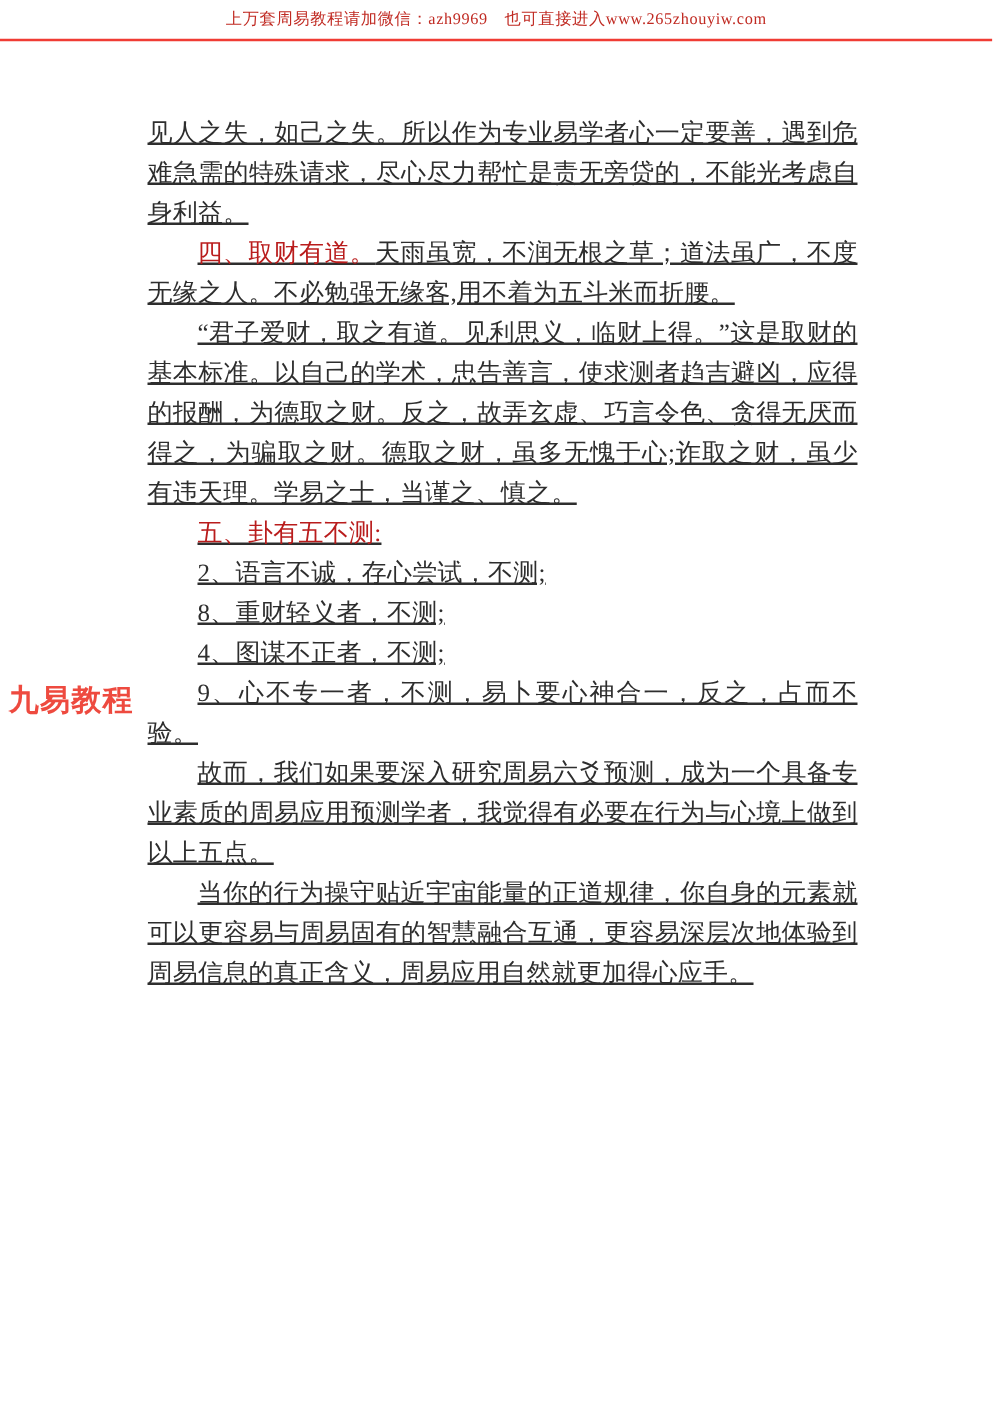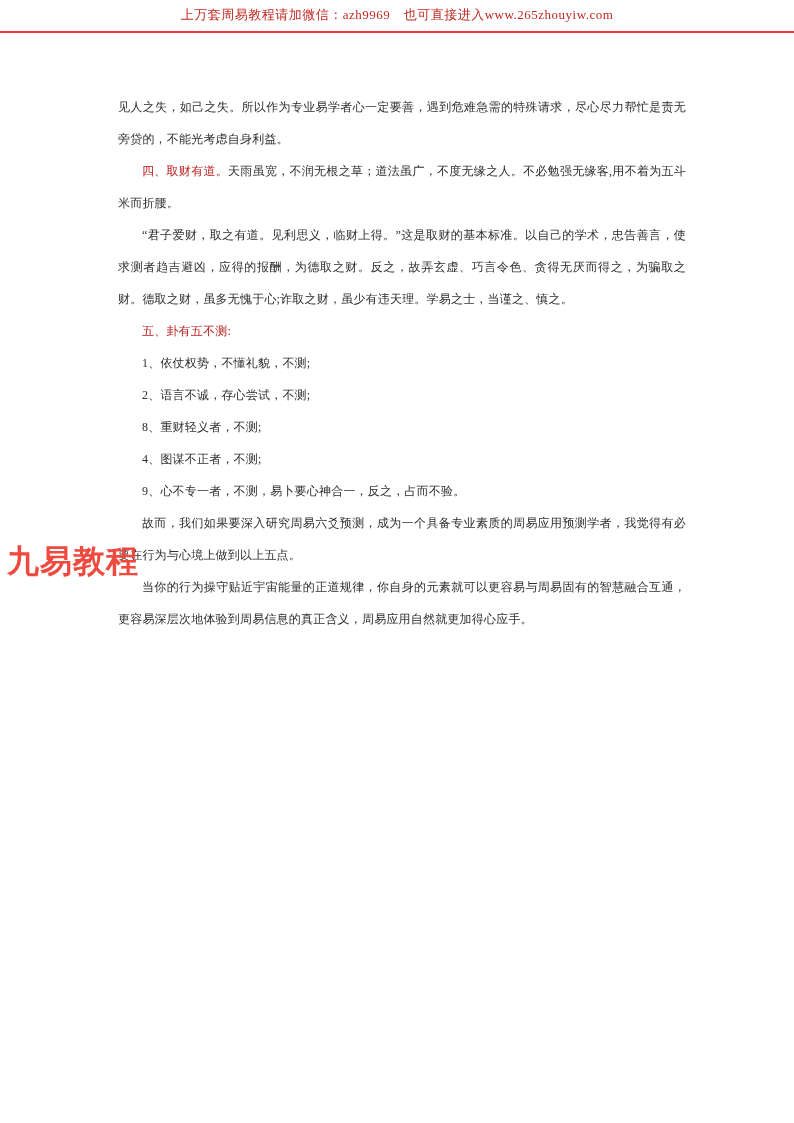--- a/index.html
+++ b/index.html
@@ -38,41 +38,42 @@
     position: absolute;
     top: 0;
     left: 0;
     box-sizing: border-box;
     width: 794px;
     padding: 91px 108px 0 118px;
     color: #2e2e2e;
   }
   .para {
     margin: 0;
-    font-size: 12px;
+    font-size: 20px;
     line-height: 32px;
     text-indent: 2em;
     text-align: justify;
     letter-spacing: 0.2px;
+    text-decoration: underline;
   }
   .para.first {
     text-indent: 0;
   }
   .para.gap {
   }
   .red-text {
     color: #b91c1c;
   }
   .watermark {
     position: absolute;
     top: 540px;
     left: 7px;
     font-family: "Liberation Sans", "DejaVu Sans", sans-serif;
     font-weight: bold;
-    font-size: 32px;
+    font-size: 24px;
     line-height: 42px;
     color: #ee4a3f;
     letter-spacing: 1px;
     white-space: nowrap;
   }
 </style>
 </head>
 <body>
 
 <div class="page">
@@ -82,21 +83,20 @@
 
   <div class="content">
     <p class="para first"><span>见人之失，如己之失。所以作为专业易学者心一定要善，遇到危难急需的特殊请求，尽心尽力帮忙是责无旁贷的，不能光考虑自身利益。</span></p>
 
     <p class="para"><span class="red-text">四、取财有道。</span><span>天雨虽宽，不润无根之草；道法虽广，不度无缘之人。不必勉强无缘客,用不着为五斗米而折腰。</span></p>
 
     <p class="para"><span>“君子爱财，取之有道。见利思义，临财上得。”这是取财的基本标准。以自己的学术，忠告善言，使求测者趋吉避凶，应得的报酬，为德取之财。反之，故弄玄虚、巧言令色、贪得无厌而得之，为骗取之财。德取之财，虽多无愧于心;诈取之财，虽少有违天理。学易之士，当谨之、慎之。</span></p>
 
     <p class="para"><span class="red-text">五、卦有五不测:</span></p>
 
-    <p class="para"><span>1、依仗权势，不懂礼貌，不测;</span></p>
 
     <p class="para"><span>2、语言不诚，存心尝试，不测;</span></p>
 
     <p class="para"><span>8、重财轻义者，不测;</span></p>
 
     <p class="para"><span>4、图谋不正者，不测;</span></p>
 
     <p class="para"><span>9、心不专一者，不测，易卜要心神合一，反之，占而不验。</span></p>
 
     <p class="para gap"><span>故而，我们如果要深入研究周易六爻预测，成为一个具备专业素质的周易应用预测学者，我觉得有必要在行为与心境上做到以上五点。</span></p>

